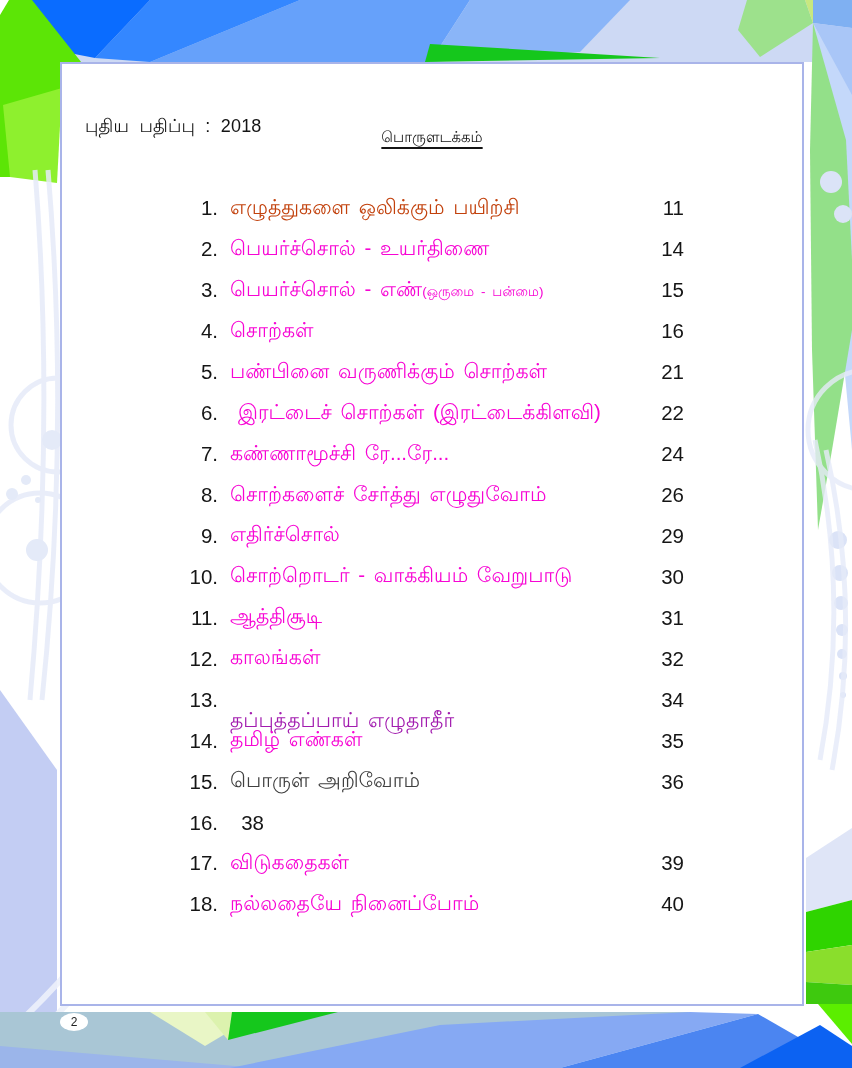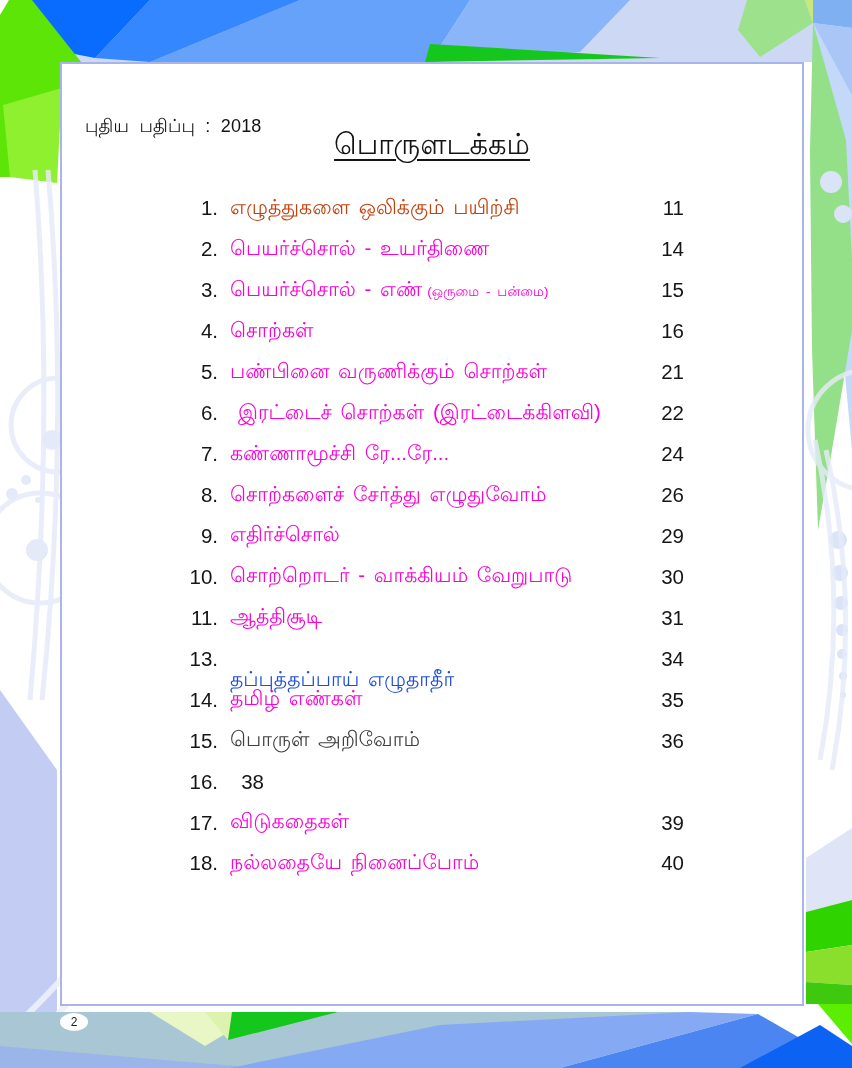--- a/index.html
+++ b/index.html
@@ -12,34 +12,34 @@
   .panel{
     position:absolute;left:60px;top:62px;width:744px;height:944px;
     background:#ffffff;border:2px solid #a9b4e9;box-sizing:border-box;z-index:1;
   }
   .edition{
     position:absolute;left:85px;top:116px;z-index:2;
     font-size:18px;color:#141414;word-spacing:5px;letter-spacing:.2px;
   }
   .doc-title{
     position:absolute;left:60px;top:128px;width:744px;text-align:center;z-index:2;
-    font-size:29px;color:#141414;
+    font-size:15px;color:#141414;
   }
   .doc-title span{
     text-decoration:underline;text-underline-offset:5px;text-decoration-thickness:1.5px;
   }
   .toc{
     position:absolute;left:172px;top:188px;width:512px;z-index:2;
   }
   .toc-row{
     display:flex;align-items:center;height:40.95px;font-size:20.5px;white-space:nowrap;
   }
   .toc-num{width:46px;text-align:right;color:#151515;flex:0 0 46px;}
   .toc-title{flex:1 1 auto;margin-left:12px;word-spacing:3px;overflow:hidden;}
-  .toc-sub{font-size:13.5px;margin-left:5px;}
+  .toc-sub{font-size:13.5px;}
   .toc-page{width:46px;flex:0 0 46px;text-align:right;color:#151515;}
   .page-badge{
     position:absolute;left:60px;top:1013px;width:28px;height:18px;z-index:2;
     background:#ffffff;border-radius:50%;
     display:flex;align-items:center;justify-content:center;
     font-size:12px;color:#222;
   }
 </style>
 </head>
 <body>
@@ -176,22 +176,27 @@
       <span class="toc-num">10.</span>
       <span class="toc-title" style="color: rgb(247, 4, 212);"><span>சொற்றொடர் - வாக்கியம் வேறுபாடு</span></span>
       <span class="toc-page">30</span>
     </div>
     <div class="toc-row">
       <span class="toc-num">11.</span>
       <span class="toc-title" style="color: rgb(247, 4, 212);"><span>ஆத்திசூடி</span></span>
       <span class="toc-page">31</span>
     </div>
     <div class="toc-row">
+      <span class="toc-num">12.</span>
+      <span class="toc-title" style="color: rgb(247, 4, 212);"><span>காலங்கள்</span></span>
+      <span class="toc-page">32</span>
+    </div>
+    <div class="toc-row">
       <span class="toc-num">13.</span>
-      <span class="toc-title" style="color: #1d4ed8; margin-top: 44px;"><span>தப்புத்தப்பாய் எழுதாதீர்</span></span>
+      <span class="toc-title" style="color: #a21caf; margin-top: 44px;"><span>தப்புத்தப்பாய் எழுதாதீர்</span></span>
       <span class="toc-page">34</span>
     </div>
     <div class="toc-row">
       <span class="toc-num">14.</span>
       <span class="toc-title" style="color: rgb(247, 4, 212);"><span>தமிழ் எண்கள்</span></span>
       <span class="toc-page">35</span>
     </div>
     <div class="toc-row">
       <span class="toc-num">15.</span>
       <span class="toc-title" style="color: #404040;"><span>பொருள் அறிவோம்</span></span>

